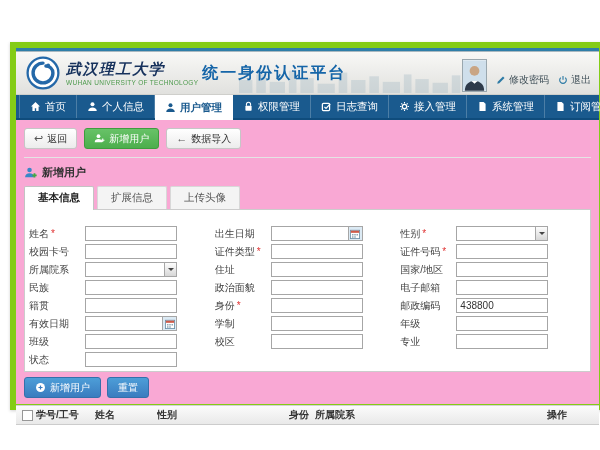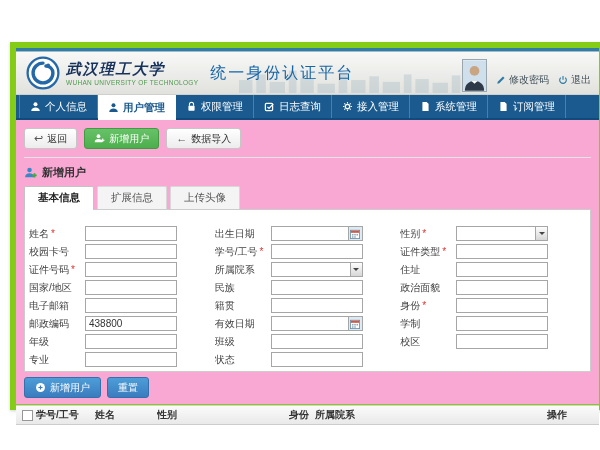--- a/index.html
+++ b/index.html
@@ -12,21 +12,21 @@
 
   
   .app-header { position:relative; height:43px; background:linear-gradient(#f8f8f6,#e1e1de);
                 border-bottom:1px solid #cfcfcb; display:flex; align-items:center; padding:0 10px; }
   .skyline { position:absolute; right:130px; bottom:1px; width:230px; height:26px; opacity:.38; }
   .logo { width:34px; height:34px; flex-shrink:0; position:relative; z-index:1; }
   .brand-names { margin-left:6px; position:relative; z-index:1; }
   .uni-cn { font-family:"DejaVu Serif", serif; font-style:italic; font-weight:bold;
             font-size:15px; color:#16315c; letter-spacing:1.5px; line-height:17px; }
   .uni-en { font-size:6.5px; color:#4d9a4d; letter-spacing:.3px; margin-top:1px; }
-  .platform-title { margin-left:12px; font-size:16px; font-weight:normal; color:#1565a8;
+  .platform-title { margin-left:4px; font-size:16px; font-weight:bold; color:#1565a8;
                     letter-spacing:2px; position:relative; z-index:1; }
   .user-area { position:absolute; right:8px; top:4px; height:36px; display:flex;
                align-items:flex-end; gap:9px; z-index:2; }
   .avatar { width:25px; height:33px; border:1px solid #9aa7ae; background:#cfdfeb;
             box-shadow:0 0 0 1px #fff inset; }
   .avatar svg { display:block; width:100%; height:100%; }
   .hdr-link { display:flex; align-items:center; gap:3px; font-size:10px; color:#3f4f58;
               text-decoration:none; margin-bottom:5px; cursor:pointer; }
   .hdr-link svg { width:10px; height:10px; color:#2c7aa5; }
 
@@ -199,20 +199,26 @@
               <use href="#power-icon"></use>
             </svg>
           <span>退出</span>
         </a>
       </div>
     </div>
 
     <nav class="nav" id="nav">
         <div class="nav-item">
           <svg>
+            <use href="#home-icon"></use>
+          </svg>
+          <span>首页</span>
+        </div>
+        <div class="nav-item">
+          <svg>
             <use href="#user-icon"></use>
           </svg>
           <span>个人信息</span>
         </div>
         <div class="nav-item active">
           <svg>
             <use href="#user-icon"></use>
           </svg>
           <span>用户管理</span>
         </div>
@@ -302,26 +308,20 @@
               <span class="flabel">性别<span class="req">*</span></span>
               <span class="control">
                 <input style="">
                 <span class="sel-btn">
                   <i></i>
                 </span>
               </span>
             </div>
             <div class="field">
               <span class="flabel">校园卡号</span>
-              <span class="control">
-                <input style="">
-              </span>
-            </div>
-            <div class="field">
-              <span class="flabel">学号/工号<span class="req">*</span></span>
               <span class="control">
                 <input style="">
               </span>
             </div>
             <div class="field">
               <span class="flabel">证件类型<span class="req">*</span></span>
               <span class="control">
                 <input style="">
               </span>
             </div>

